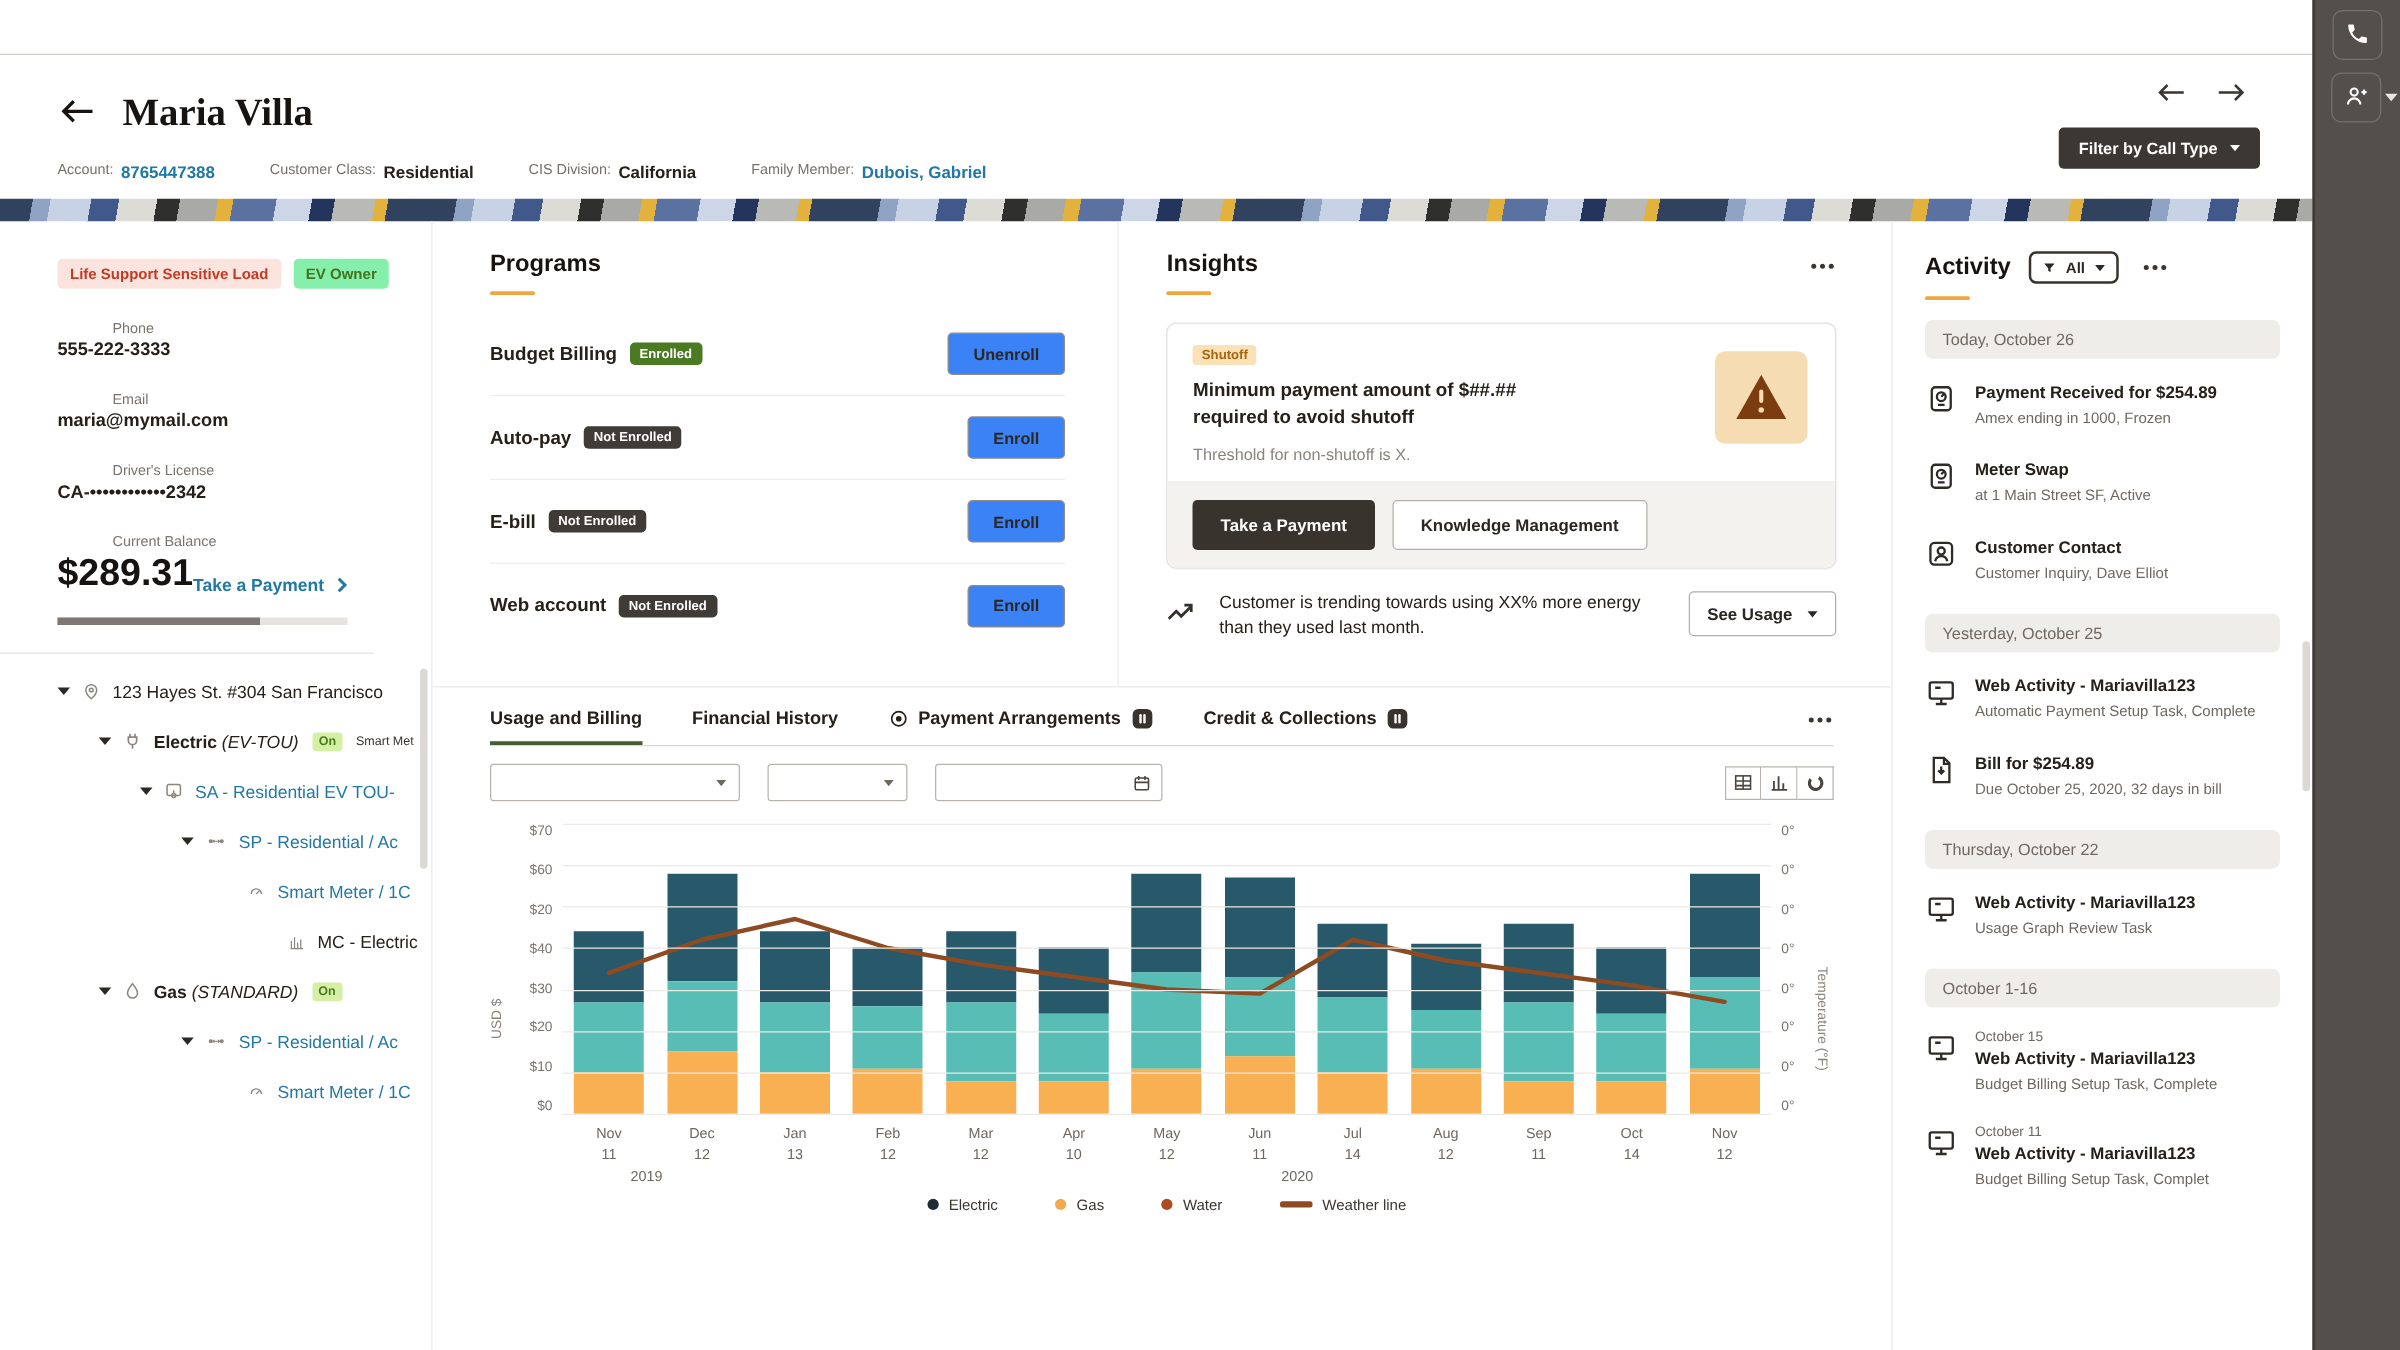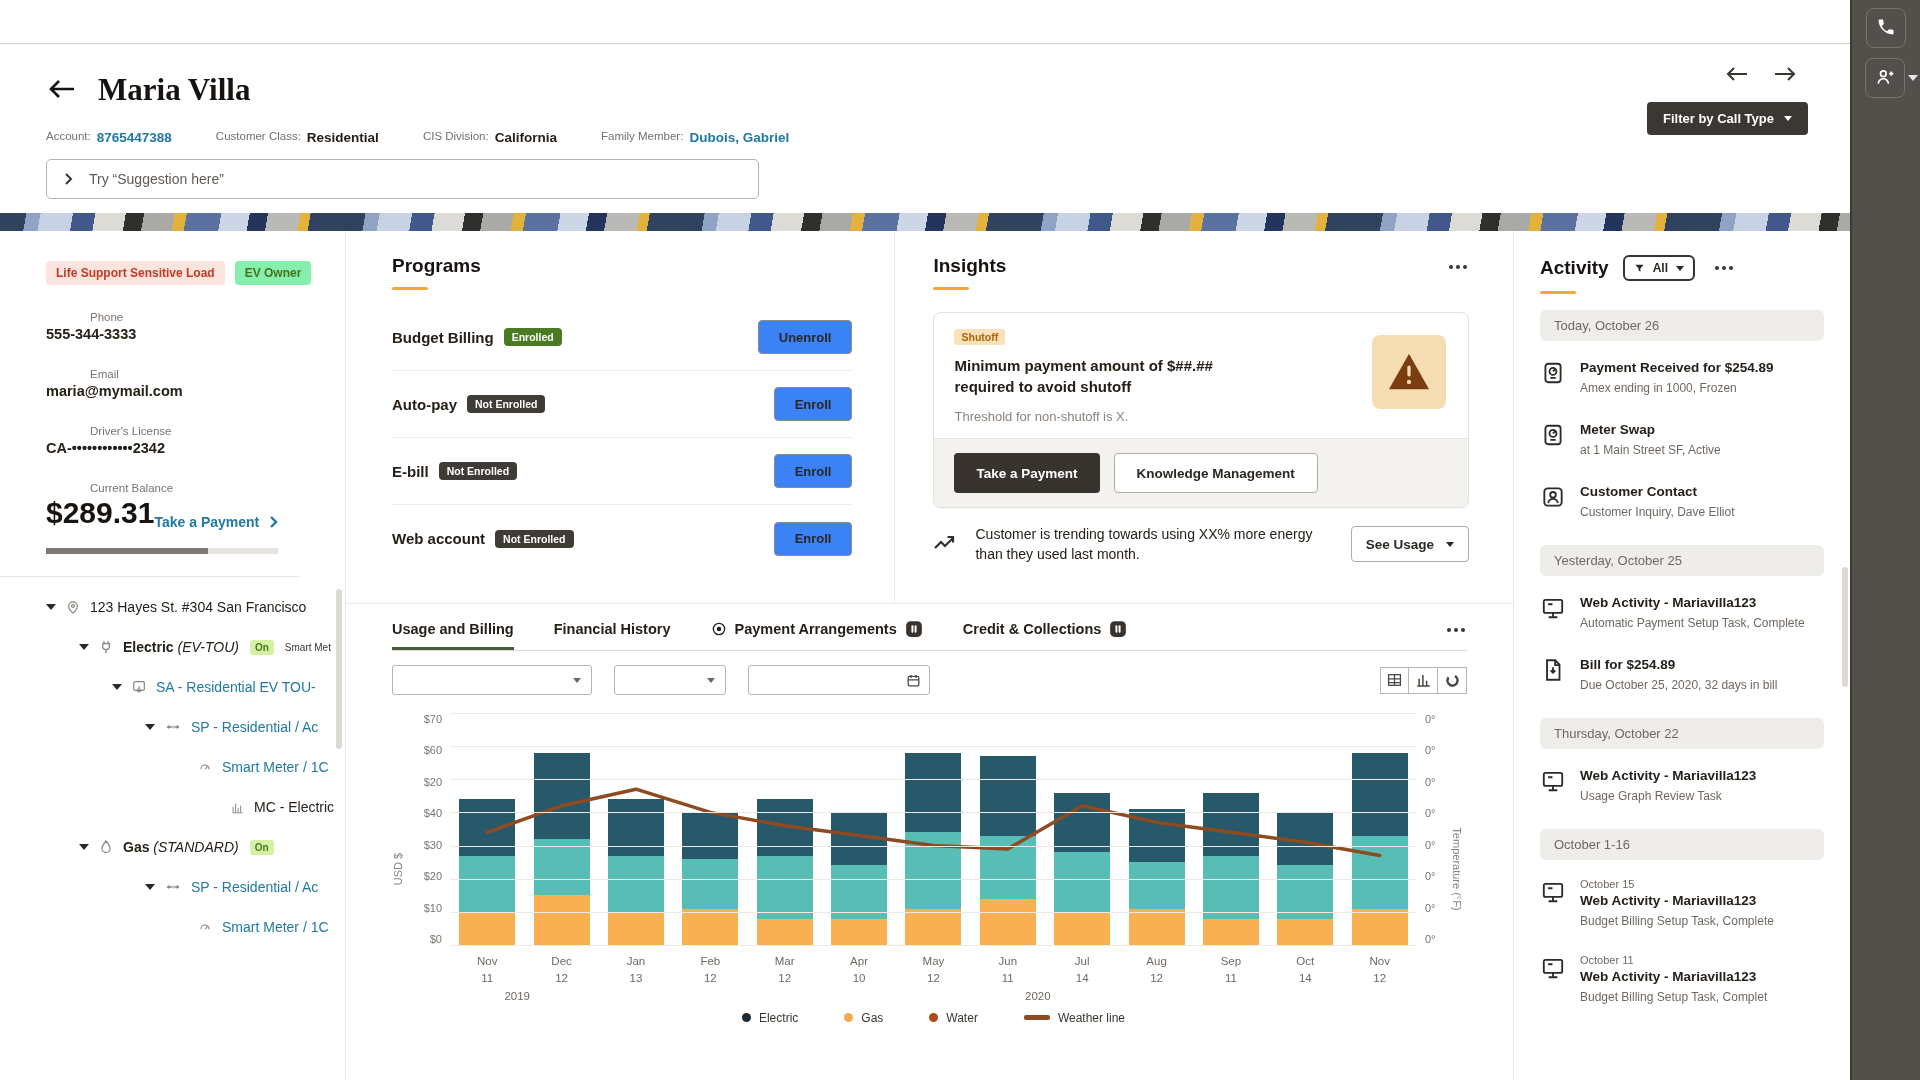--- a/index.html
+++ b/index.html
@@ -218,41 +218,35 @@
         <div class="acct-item">
           <span class="acct-label">CIS Division:</span>
           <span class="acct-value">California</span>
         </div>
         <div class="acct-item">
           <span class="acct-label">Family Member:</span>
           <span class="acct-value link">Dubois, Gabriel</span>
         </div>
       </div>
 
-      <div class="suggest">
-        <svg width="12" height="14" viewBox="0 0 12 14" fill="none" stroke="#3a352f" stroke-width="2">
-            <path d="m3 2 5 5-5 5"></path>
-          </svg>
-        <span>Try “Suggestion here”</span>
-      </div>
     </header>
 
     <div class="banner"></div>
 
     <div class="content">
 
       <aside class="left">
         <div class="chips" id="chips">
             <span class="chip red">Life Support Sensitive Load</span>
             <span class="chip green">EV Owner</span>
           </div>
 
         <div class="fld">
           <div class="fld-label">Phone</div>
-          <div class="fld-value">555-344-3333</div>
+          <div class="fld-value">555-222-3333</div>
         </div>
         <div class="fld">
           <div class="fld-label">Email</div>
           <div class="fld-value">maria@mymail.com</div>
         </div>
         <div class="fld">
           <div class="fld-label">Driver's License</div>
           <div class="fld-value">CA-••••••••••••2342</div>
         </div>
         <div class="fld">

